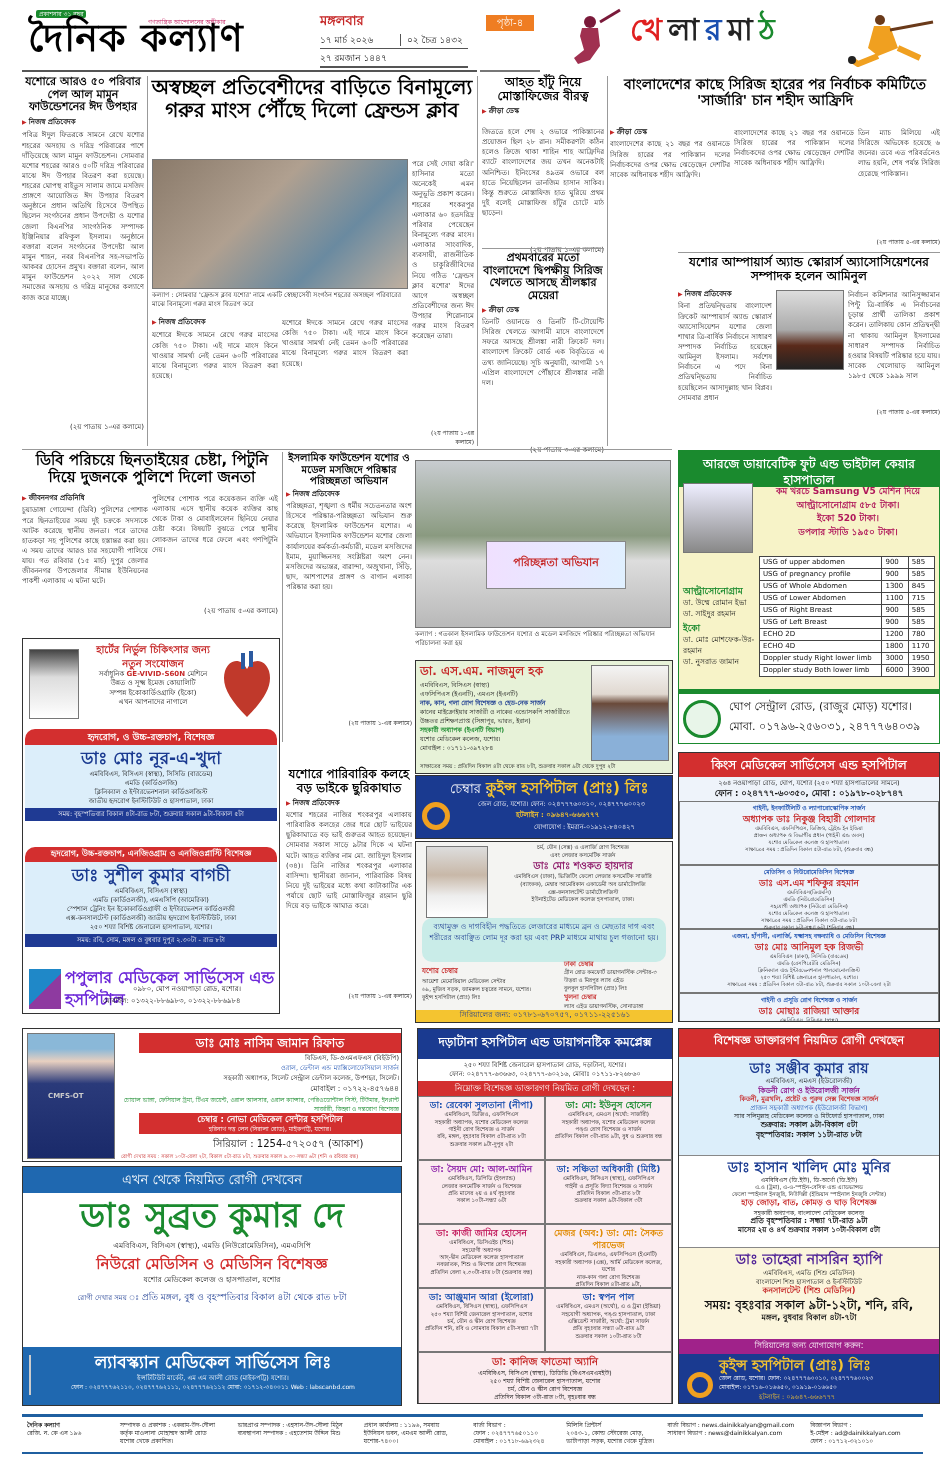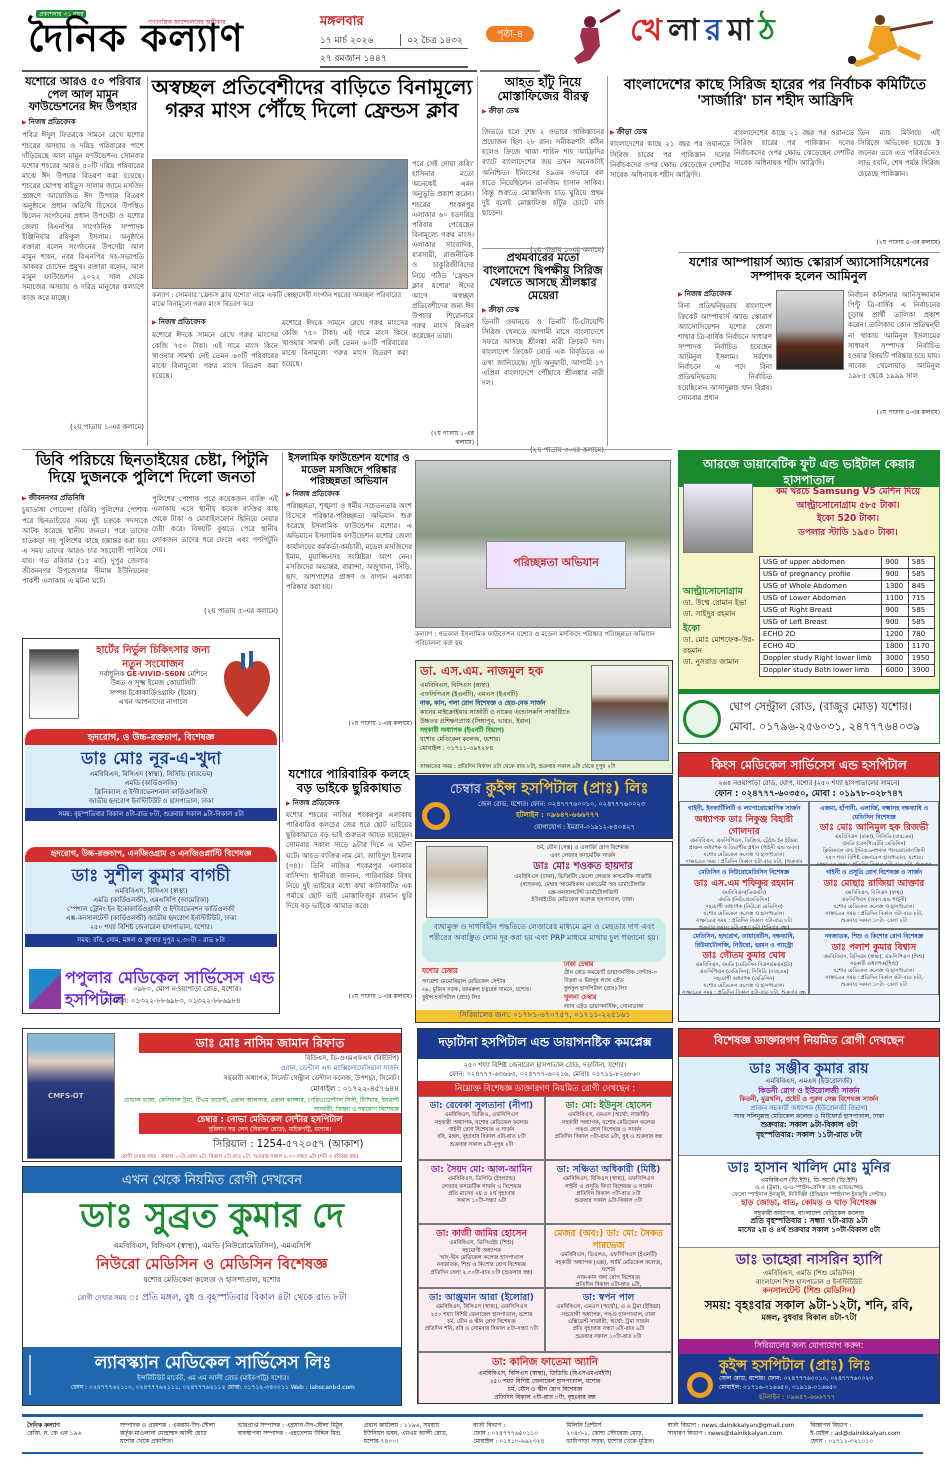--- a/index.html
+++ b/index.html
@@ -6,21 +6,21 @@
 body{width:945px;height:1470px;background:#fff;font-family:"DejaVu Sans",sans-serif;color:#111;position:relative;overflow:hidden;font-size:8px;line-height:1.35}
 .abs{position:absolute}
 .masthead{left:0;top:0;width:945px;height:72px}
 .logo{left:28px;top:12px;font-family:"DejaVu Serif",serif;font-size:38px;font-weight:bold;letter-spacing:1px;color:#000}
 .logo-badge{left:36px;top:10px;font-size:6px;background:#1a8a2e;color:#fff;padding:0 3px;border-radius:2px}
 .tagline{left:148px;top:18px;font-size:6px;color:#c2185b}
 .dayname{left:320px;top:12px;font-size:13px;font-weight:bold;color:#c62828}
 .dateline{left:320px;top:34px;width:148px;font-size:9px;border-bottom:1px solid #555;padding-bottom:2px}
 .dateline span.sep{position:absolute;left:80px;top:0;border-left:1px solid #555;padding-left:6px}
 .dateline2{left:320px;top:52px;width:148px;font-size:9px;border-bottom:2px solid #555;padding-bottom:2px}
-.pagebadge{left:486px;top:26px;width:48px;height:16px;background:#ef7d22;color:#fff;font-size:10px;border-radius:8px;text-align:center;line-height:16px}
+.pagebadge{left:486px;top:15px;width:48px;height:16px;background:#ef7d22;color:#fff;font-size:10px;border-radius:0;text-align:center;line-height:16px}
 .sectiontitle{left:630px;top:10px;font-size:30px;font-weight:bold;letter-spacing:6px}
 .sectiontitle .c1{color:#e02020}.sectiontitle .c2{color:#222}.sectiontitle .c3{color:#1a4fb0}.sectiontitle .c4{color:#1a8a2e}
 .hr-top{left:22px;top:70px;width:455px;height:2px;background:#555}
 .hr-top2{left:480px;top:70px;width:60px;height:2px;background:#777}
 .headline{font-family:"DejaVu Sans",sans-serif;font-weight:bold;text-align:center;color:#000;line-height:1.15}
 .byline{font-size:7px;font-weight:bold}
 .byline:before{content:"▶ ";color:#c62828;font-size:6px}
 .body{font-size:7px;line-height:1.45;text-align:justify;color:#222}
 .photo{background:linear-gradient(135deg,#8a7a6a,#b0a090 40%,#6a8aa0 70%,#c0b0a0);border:1px solid #777}
 .caption{font-size:6.5px;color:#222}
@@ -117,21 +117,21 @@
   <div class="headline" style="font-size:14px;height:44px">বাংলাদেশের কাছে সিরিজ হারের পর নির্বাচক কমিটিতে 'সার্জারি' চান শহীদ আফ্রিদি</div>
 </div>
 <div class="abs" style="left:610px;top:128px;width:120px">
   <div class="byline">ক্রীড়া ডেস্ক</div>
   <div class="body" style="margin-top:2px;height:110px;overflow:hidden">বাংলাদেশের কাছে ২১ বছর পর ওয়ানডে সিরিজ হারের পর পাকিস্তান দলের নির্বাচকদের ওপর ক্ষোভ ঝেড়েছেন দেশটির সাবেক অধিনায়ক শহীদ আফ্রিদি।</div>
 </div>
 <div class="abs" style="left:734px;top:128px;width:120px">
   <div class="body" style="height:118px;overflow:hidden">বাংলাদেশের কাছে ২১ বছর পর ওয়ানডে সিরিজ হারের পর পাকিস্তান দলের নির্বাচকদের ওপর ক্ষোভ ঝেড়েছেন দেশটির সাবেক অধিনায়ক শহীদ আফ্রিদি।</div>
 </div>
 <div class="abs" style="left:858px;top:128px;width:82px">
-  <div class="body" style="height:110px;overflow:hidden">তিন ম্যাচ মিলিয়ে এই সিরিজে অভিষেক হয়েছে 3 জনের। তবে এত পরিবর্তনেও লাভ হয়নি, শেষ পর্যন্ত সিরিজ হেরেছে পাকিস্তান।</div>
+  <div class="body" style="height:110px;overflow:hidden">তিন ম্যাচ মিলিয়ে এই সিরিজে অভিষেক হয়েছে ৬ জনের। তবে এত পরিবর্তনেও লাভ হয়নি, শেষ পর্যন্ত সিরিজ হেরেছে পাকিস্তান।</div>
   <div class="body" style="text-align:right;font-size:6px">(২য় পাতায় ৫-এর কলামে)</div>
 </div>
 <div class="abs divider-h" style="left:678px;top:252px;width:262px"></div>
 
 <div class="abs" style="left:678px;top:256px;width:262px">
   <div class="headline" style="font-size:12px">যশোর আম্পায়ার্স অ্যান্ড স্কোরার্স অ্যাসোসিয়েশনের সম্পাদক হলেন আমিনুল</div>
 </div>
 <div class="abs" style="left:678px;top:290px;width:94px">
   <div class="byline">নিজস্ব প্রতিবেদক</div>
   <div class="body" style="margin-top:2px;height:115px;overflow:hidden">বিনা প্রতিদ্বন্দ্বিতায় বাংলাদেশ ক্রিকেট আম্পায়ার্স অ্যান্ড স্কোরার্স অ্যাসোসিয়েশন যশোর জেলা শাখার ত্রি-বার্ষিক নির্বাচনে সাধারণ সম্পাদক নির্বাচিত হয়েছেন আমিনুল ইসলাম। সর্বশেষ নির্বাচনে এ পদে বিনা প্রতিদ্বন্দ্বিতায় নির্বাচিত হয়েছিলেন আসাদুল্লাহ খান বিপ্লব। সোমবার প্রধান</div>
@@ -351,47 +351,47 @@
     <div style="color:#c62828;font-weight:bold;font-size:6.5px">খুলনা চেম্বার</div>
     <div>ল্যাব এইড ডায়াগনস্টিক, সোনাডাঙ্গা</div>
   </div>
   <div class="abs" style="left:0;top:168px;width:258px;height:14px;background:#f4c430;text-align:center;font-size:7.5px;color:#1a3a90">সিরিয়ালের জন্য: ০১৭৮১-৬৭০৭৫৭, ০১৭১১-২২৫১৬১</div>
 </div>
 
 <div class="abs ad" style="left:678px;top:752px;width:262px;height:270px;background:#eef3fa">
   <div class="redbar" style="font-size:12px;padding:4px 2px">কিংস মেডিকেল সার্ভিসেস এন্ড হসপিটাল</div>
   <div style="text-align:center;font-size:6.5px;padding-top:2px">২৬৪ নওয়াপাড়া রোড, ঘোপ, যশোর (২৫০ শয্যা হাসপাতালের সামনে)</div>
   <div style="text-align:center;font-size:8.5px;font-weight:bold">ফোন : ০২৪৭৭৭-৬০৩৫০, মোবা : ০১৯৭৮-০২৮৭৪৭</div>
-  <div id="kings-grid" style="display:grid;grid-template-columns:1fr 1fr;margin-top:2px">
+  <div id="kings-grid" style="display:grid;grid-template-columns:1fr;margin-top:2px">
       <div class="cell" style="height: 64px; background: rgb(238, 243, 250);">
         <div class="sp">গাইনী, ইনফার্টিলিটি ও ল্যাপারোস্কোপিক সার্জন</div>
         <div class="nm">অধ্যাপক ডাঃ নিকুঞ্জ বিহারী গোলদার</div>
         <div style="font-size:5.2px">এমবিবিএস, এফসিপিএস, ডিজিও, ট্রেইন্ড ইন ইন্ডিয়া</div>
         <div style="font-size:5.2px">প্রাক্তন অধ্যাপক ও বিভাগীয় প্রধান (গাইনী এন্ড অবস)</div>
         <div style="font-size:5.2px">যশোর মেডিকেল কলেজ ও হাসপাতাল।</div>
         <div style="font-size:5.2px">সাক্ষাতের সময় : প্রতিদিন বিকাল ৫টা-রাত ৮টা, (শুক্রবার বন্ধ)</div>
-      </div>
-      <div class="cell" style="height: 64px; background: rgb(238, 243, 250);">
-        <div class="sp">এজমা, হাঁপানী, এলার্জি, যক্ষ্মাসহ বক্ষব্যাধি ও মেডিসিন বিশেষজ্ঞ</div>
-        <div class="nm">ডাঃ মোঃ আনিমুল হক রিজভী</div>
-        <div style="font-size:5.2px">এমবিবিএস (ঢাকা), সিসিডি (বারডেম)</div>
-        <div style="font-size:5.2px">এমডি (রেসপিরেটরি মেডিসিন)</div>
-        <div style="font-size:5.2px">ক্লিনিক্যাল এন্ড ইন্টারভেনশনাল পালমোনোলজিস্ট</div>
-        <div style="font-size:5.2px">২৫০ শয্যা বিশিষ্ট জেনারেল হাসপাতাল, যশোর।</div>
-        <div style="font-size:5.2px">সাক্ষাতের সময় : প্রতিদিন বিকাল ৩টা-রাত ৮টা, শুক্রবার সকাল ১০টা-বেলা ২টা</div>
       </div>
       <div class="cell" style="height: 64px; background: rgb(238, 243, 250);">
         <div class="sp">মেডিসিন ও নিউরোমেডিসিন বিশেষজ্ঞ</div>
         <div class="nm">ডাঃ এস.এম শফিকুর রহমান</div>
         <div style="font-size:5.2px">এমবিবিএস(ডিএমসি)</div>
         <div style="font-size:5.2px">এমডি (নিউরোমেডিসিন)</div>
         <div style="font-size:5.2px">সহযোগী অধ্যাপক (নিউরো মেডিসিন)</div>
         <div style="font-size:5.2px">যশোর মেডিকেল কলেজ ও হাসপাতাল।</div>
         <div style="font-size:5.2px">সাক্ষাতের সময় : প্রতিদিন বিকাল ৩টা-রাত ৮টা</div>
         <div style="font-size:5.2px">শুক্রবার সকাল ৯টা-সন্ধ্যা ৬টা (শনিবার বন্ধ)</div>
+      </div>
+      <div class="cell" style="height: 64px; background: rgb(238, 243, 250);">
+        <div class="sp">এজমা, হাঁপানী, এলার্জি, যক্ষ্মাসহ বক্ষব্যাধি ও মেডিসিন বিশেষজ্ঞ</div>
+        <div class="nm">ডাঃ মোঃ আনিমুল হক রিজভী</div>
+        <div style="font-size:5.2px">এমবিবিএস (ঢাকা), সিসিডি (বারডেম)</div>
+        <div style="font-size:5.2px">এমডি (রেসপিরেটরি মেডিসিন)</div>
+        <div style="font-size:5.2px">ক্লিনিক্যাল এন্ড ইন্টারভেনশনাল পালমোনোলজিস্ট</div>
+        <div style="font-size:5.2px">২৫০ শয্যা বিশিষ্ট জেনারেল হাসপাতাল, যশোর।</div>
+        <div style="font-size:5.2px">সাক্ষাতের সময় : প্রতিদিন বিকাল ৩টা-রাত ৮টা, শুক্রবার সকাল ১০টা-বেলা ২টা</div>
       </div>
       <div class="cell" style="height: 64px; background: rgb(238, 243, 250);">
         <div class="sp">গাইনী ও প্রসূতি রোগ বিশেষজ্ঞ ও সার্জন</div>
         <div class="nm">ডাঃ মোছাঃ রাজিয়া আক্তার</div>
         <div style="font-size:5.2px">এমবিবিএস, বিসিএস (স্বাস্থ্য)</div>
         <div style="font-size:5.2px">এফসিপিএস (অবস এন্ড গাইনী)</div>
         <div style="font-size:5.2px">যশোর মেডিকেল কলেজ ও হাসপাতাল।</div>
         <div style="font-size:5.2px">সাক্ষাতের সময় : প্রতিদিন বিকাল ৩টা-রাত ৮টা,</div>
         <div style="font-size:5.2px">শুক্রবার সকাল ১০টা- বেলা ২টা</div>
       </div>

